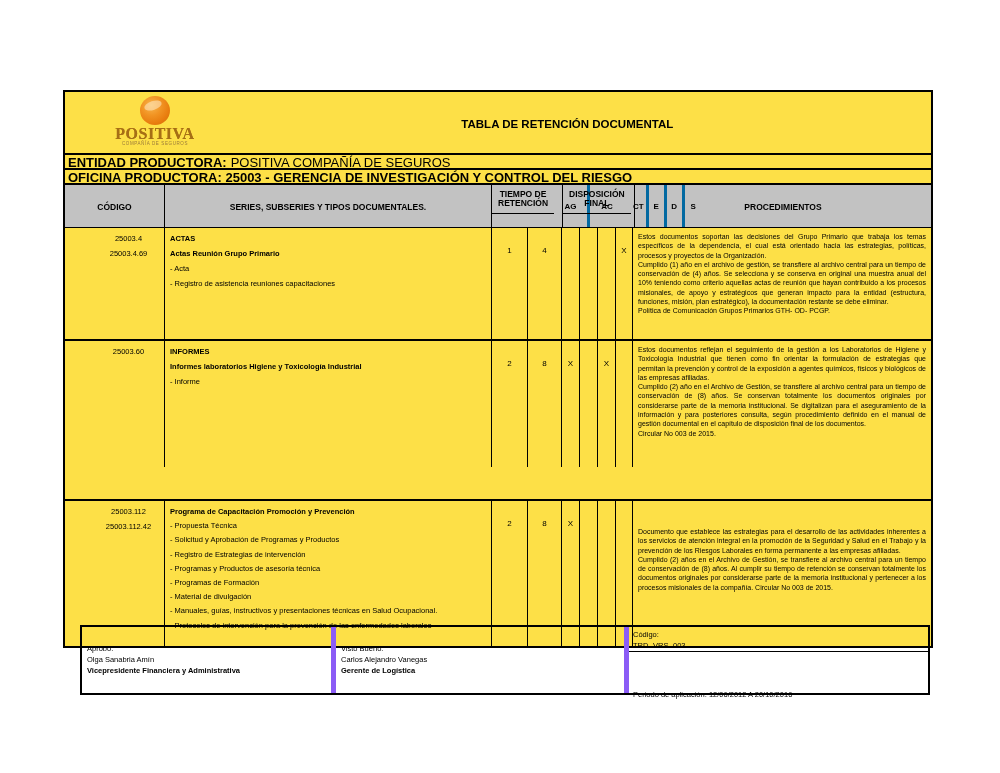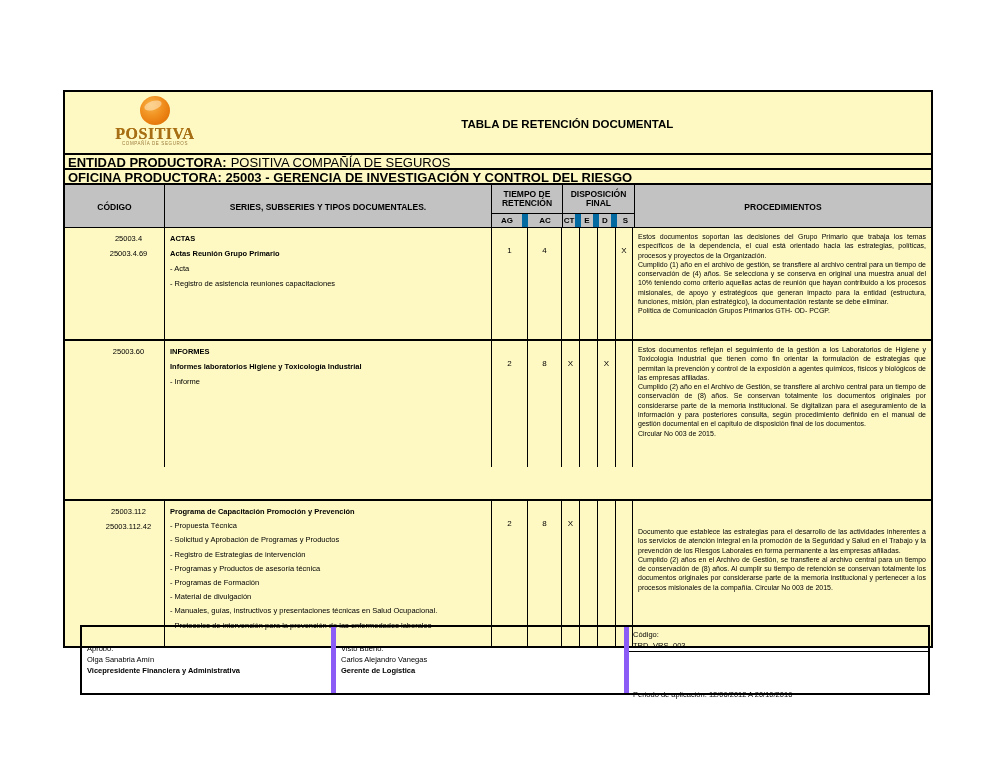--- a/index.html
+++ b/index.html
@@ -4,21 +4,21 @@
 <style>
   * { margin:0; padding:0; box-sizing:border-box; }
   html,body { background:#ffffff; }
   .page {
     position:relative; width:1000px; height:773px; background:#ffffff;
     font-family:"Liberation Sans", sans-serif; color:#000;
   }
   
   .doc {
     position:absolute; left:63px; top:90px; width:870px;
-    border:2px solid #000; background:#fef9c3;
+    border:2px solid #000; background:#fde047;
   }
   .band { position:relative; height:61px; }
   .logo { position:absolute; left:34px; top:4px; width:112px; text-align:center; }
   .ball {
     width:30px; height:29px; margin:0 auto; border-radius:50%;
     background:radial-gradient(circle at 38% 32%, #f9b64d 0%, #f19322 38%, #e87c0e 68%, #cf6a08 100%);
     position:relative; overflow:hidden;
   }
   .ball:after {
     content:""; position:absolute; left:4px; top:5px; width:18px; height:9px;
@@ -48,28 +48,28 @@
   .hc.span2 { display:flex; align-items:center; justify-content:center; height:44px; }
   .col-codigo { width:100px; }
   .col-series { width:327px; }
   .col-ag { width:36px; }
   .col-ac { width:34px; }
   .col-ct { width:18px; }
   .col-e  { width:18px; }
   .col-d  { width:18px; }
   .col-s  { width:17px; }
   .col-proc { flex:1; border-right:none !important; }
-  .hgroup { display:flex; flex-direction:column; }
+  .hgroup { display:flex; }
   .hgroup-top {
     height:29px; border-bottom:1px solid #000; display:flex;
     align-items:center; justify-content:center; padding:0 6px; line-height:9.5px;
   }
   .hgroup-bot { display:flex; flex:1; }
   .hsub {
-    border-right:6px solid #0369a1; display:flex; align-items:center; justify-content:center;
+    border-right:3px solid #0369a1; display:flex; align-items:center; justify-content:center;
     font-size:8px; font-weight:bold;
   }
   .hsub:last-child { border-right:none; }
   .w-tiempo { width:71px; }
   .w-disp { width:72px; border-right:1px solid #000; }
   .w-disp .hgroup-bot .hsub:last-child { border-right:none; }
   
   .trow { display:flex; border-top:2px solid #000; overflow:hidden; }
   .trow.first { border-top:1px solid #000; }
   .r1 { height:112px; } .r2 { height:128px; } .r3 { height:147px;margin-top:32px; }

